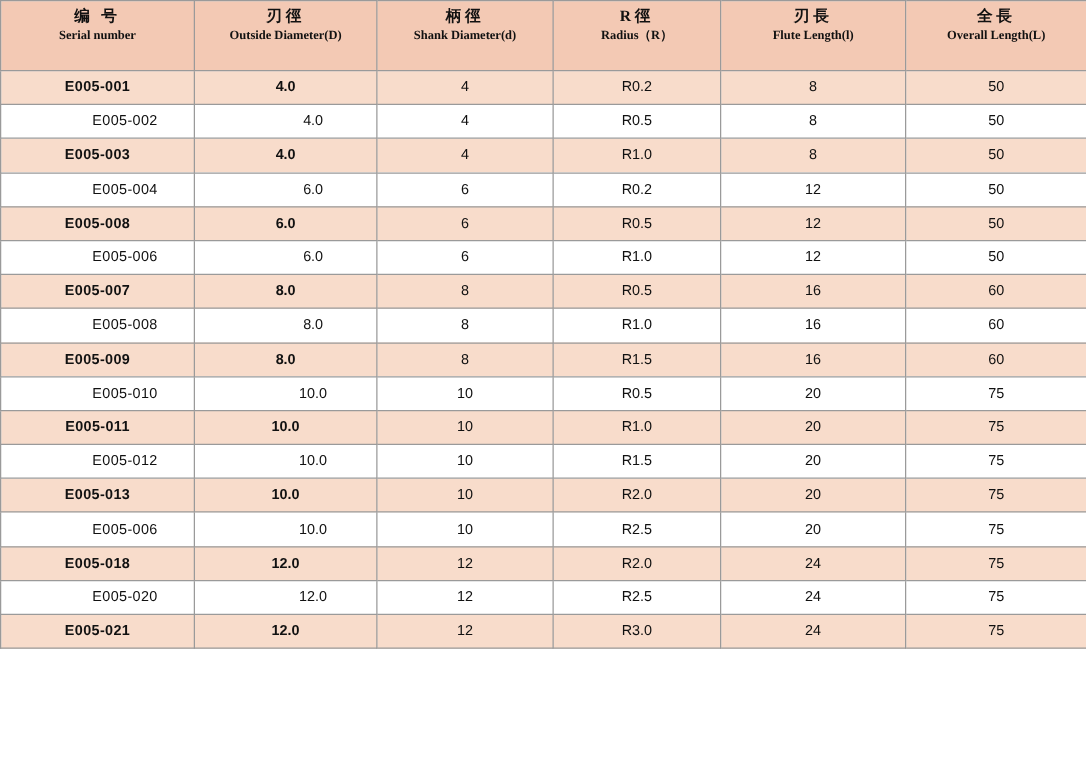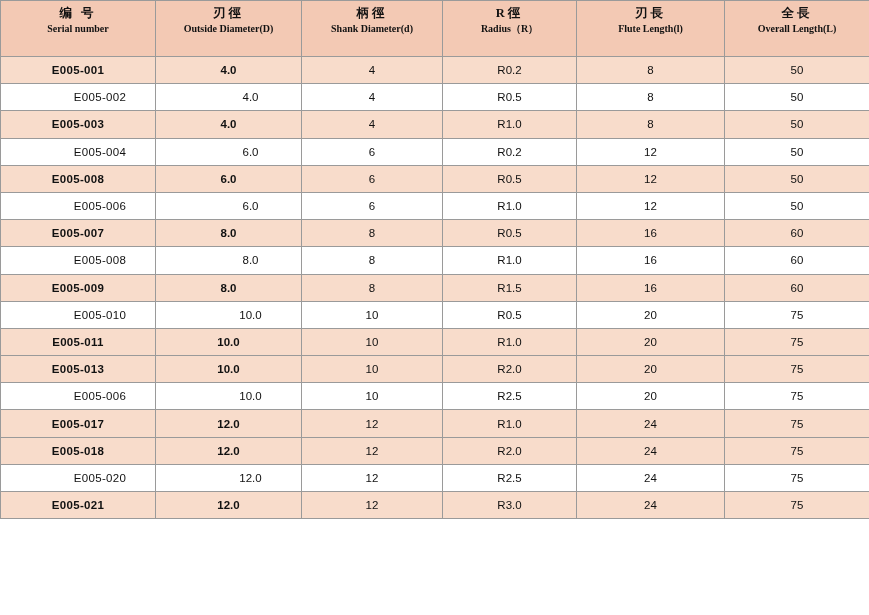--- a/index.html
+++ b/index.html
@@ -203,42 +203,42 @@
         <td class="ol">75</td>
       </tr>
       <tr class="odd">
         <td class="serial">E005-011</td>
         <td class="od">10.0</td>
         <td class="sd">10</td>
         <td class="r">R1.0</td>
         <td class="fl">20</td>
         <td class="ol">75</td>
       </tr>
+      <tr class="even">
+        <td class="serial">E005-012</td>
+        <td class="od">10.0</td>
+        <td class="sd">10</td>
+        <td class="r">R1.5</td>
+        <td class="fl">20</td>
+        <td class="ol">75</td>
+      </tr>
       <tr class="odd">
         <td class="serial">E005-013</td>
         <td class="od">10.0</td>
         <td class="sd">10</td>
         <td class="r">R2.0</td>
         <td class="fl">20</td>
         <td class="ol">75</td>
       </tr>
       <tr class="even">
         <td class="serial">E005-006</td>
         <td class="od">10.0</td>
         <td class="sd">10</td>
         <td class="r">R2.5</td>
         <td class="fl">20</td>
-        <td class="ol">75</td>
-      </tr>
-      <tr class="odd">
-        <td class="serial">E005-017</td>
-        <td class="od">12.0</td>
-        <td class="sd">12</td>
-        <td class="r">R1.0</td>
-        <td class="fl">24</td>
         <td class="ol">75</td>
       </tr>
       <tr class="odd">
         <td class="serial">E005-018</td>
         <td class="od">12.0</td>
         <td class="sd">12</td>
         <td class="r">R2.0</td>
         <td class="fl">24</td>
         <td class="ol">75</td>
       </tr>

